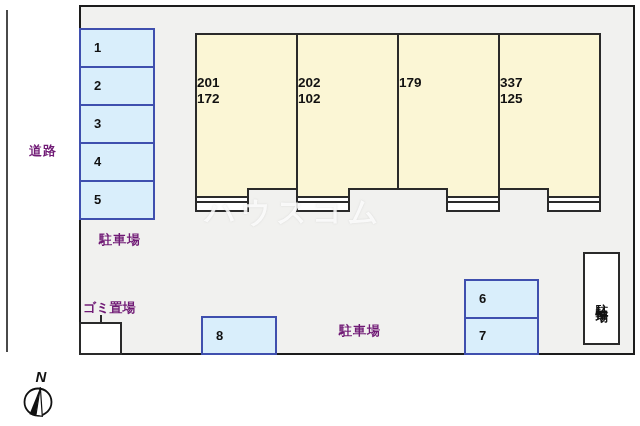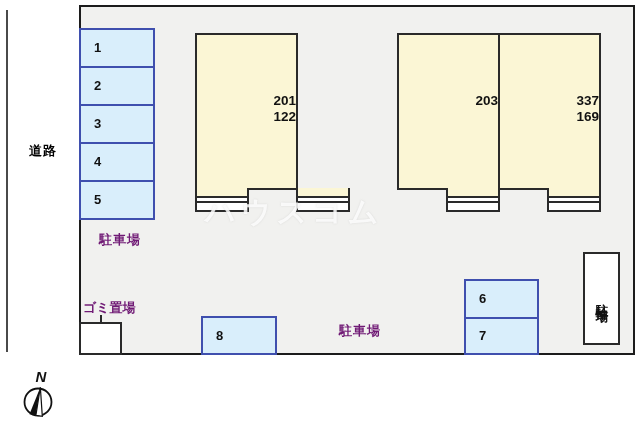--- a/index.html
+++ b/index.html
@@ -1,21 +1,21 @@
 <!DOCTYPE html>
 <html><head>
 <meta charset="utf-8">
 <style>
   html,body{margin:0;padding:0;background:#ffffff;}
   body{font-family:"Liberation Sans","DejaVu Sans",sans-serif;}
   .plan{position:relative;width:640px;height:426px;background:#ffffff;overflow:hidden;}
 
   
   .road-line{position:absolute;left:6px;top:10px;width:2px;height:342px;background:#4a4a4a;}
-  .road-label{position:absolute;left:29px;top:142px;font-size:13px;font-weight:bold;color:#000000;letter-spacing:1px;}
+  .road-label{position:absolute;left:29px;top:142px;font-size:13px;font-weight:bold;color:#701a75;letter-spacing:1px;}
 
   
   .site{position:absolute;left:79px;top:5px;width:556px;height:350px;background:#f1f1ef;border:2px solid #1c1c1c;box-sizing:border-box;}
 
   
   .pcell{position:absolute;background:#d9eefb;border:2px solid #3f4fae;box-sizing:border-box;font-size:13px;font-weight:600;color:#111;}
   .pcell span{display:block;padding-left:13px;}
   .c1{left:79px;top:28px;width:76px;height:40px;}
   .c2{left:79px;top:66px;width:76px;height:40px;}
   .c3{left:79px;top:104px;width:76px;height:40px;}
@@ -31,21 +31,21 @@
 
   
   .lbl{position:absolute;font-size:13px;font-weight:bold;color:#701a75;white-space:nowrap;}
   .parking-top-label{left:99px;top:231px;letter-spacing:1px;}
   .parking-bottom-label{left:339px;top:322px;letter-spacing:1px;}
   .garbage-label{left:83px;top:299px;text-align:center;}
 
   
   .unit-main{position:absolute;top:33px;height:157px;width:103px;background:#fbf6d5;border:2px solid #2a2a2a;box-sizing:border-box;}
   .u1{left:195px;} .u2{left:296px;} .u3{left:397px;} .u4{left:498px;}
-  .unit-label{position:absolute;top:58px;left:0;width:100%;text-align:right;font-size:13.5px;font-weight:600;color:#111;line-height:16px;}
+  .unit-label{position:absolute;top:40px;left:0;width:100%;text-align:left;font-size:13.5px;font-weight:600;color:#111;line-height:16px;}
   .unit-ext{position:absolute;top:188px;height:10px;width:54px;background:#fbf6d5;border:2px solid #2a2a2a;border-top:none;box-sizing:border-box;}
   .unit-porch{position:absolute;top:196px;height:16px;width:54px;background:#ffffff;border:2px solid #2a2a2a;box-sizing:border-box;}
   .unit-porch::after{content:"";position:absolute;left:0;top:3px;width:100%;height:2px;background:#2a2a2a;}
   .ext-l1,.porch-l1{left:195px;} .ext-l2,.porch-l2{left:296px;}
   .ext-r3,.porch-r3{left:446px;} .ext-r4,.porch-r4{left:547px;}
 
   
   .garbage-box{position:absolute;left:79px;top:322px;width:43px;height:33px;background:#ffffff;border:2px solid #2a2a2a;box-sizing:border-box;}
   .garbage-leader{position:absolute;left:100px;top:315px;width:2px;height:19px;background:#2a2a2a;}
 
@@ -82,32 +82,38 @@
       <span>4</span>
     </div>
   <div class="pcell c5">
       <span>5</span>
     </div>
   <div class="lbl parking-top-label">駐車場</div>
 
   <div class="unit-main u1">
     <div class="unit-label">
       <div>201</div>
-      <div>122</div>
+      <div>172</div>
+    </div>
+  </div>
+  <div class="unit-main u2">
+    <div class="unit-label">
+      <div>202</div>
+      <div>102</div>
     </div>
   </div>
   <div class="unit-main u3">
     <div class="unit-label">
-      <div>203</div>
+      <div>179</div>
     </div>
   </div>
   <div class="unit-main u4">
     <div class="unit-label">
       <div>337</div>
-      <div>169</div>
+      <div>125</div>
     </div>
   </div>
 
   <div class="unit-ext ext-l1"></div>
   <div class="unit-ext ext-l2"></div>
   <div class="unit-ext ext-r3"></div>
   <div class="unit-ext ext-r4"></div>
   <div class="unit-porch porch-l1"></div>
   <div class="unit-porch porch-l2"></div>
   <div class="unit-porch porch-r3"></div>

